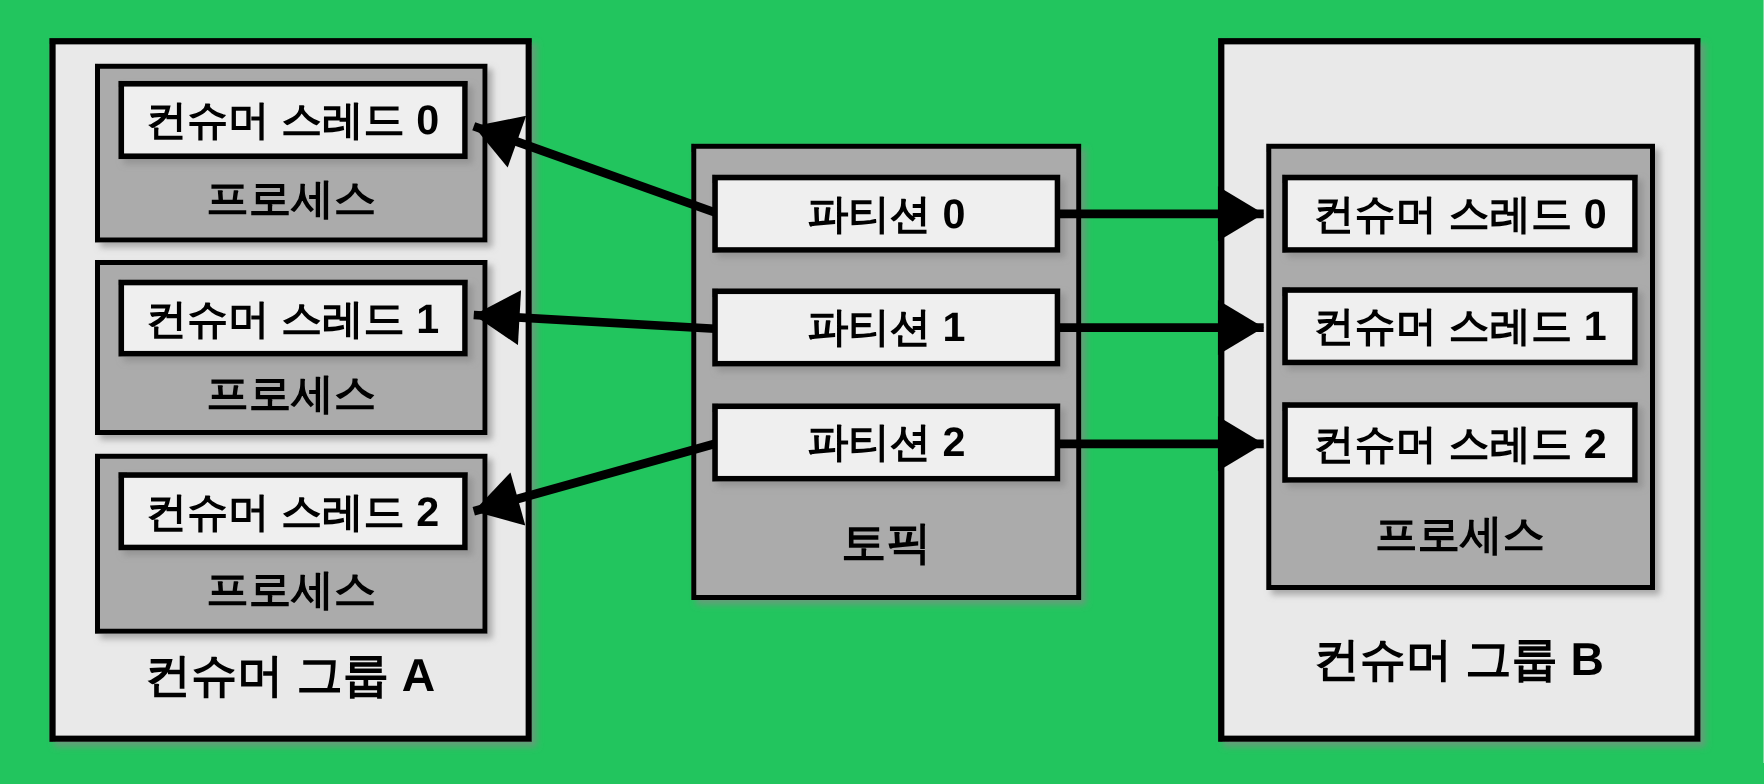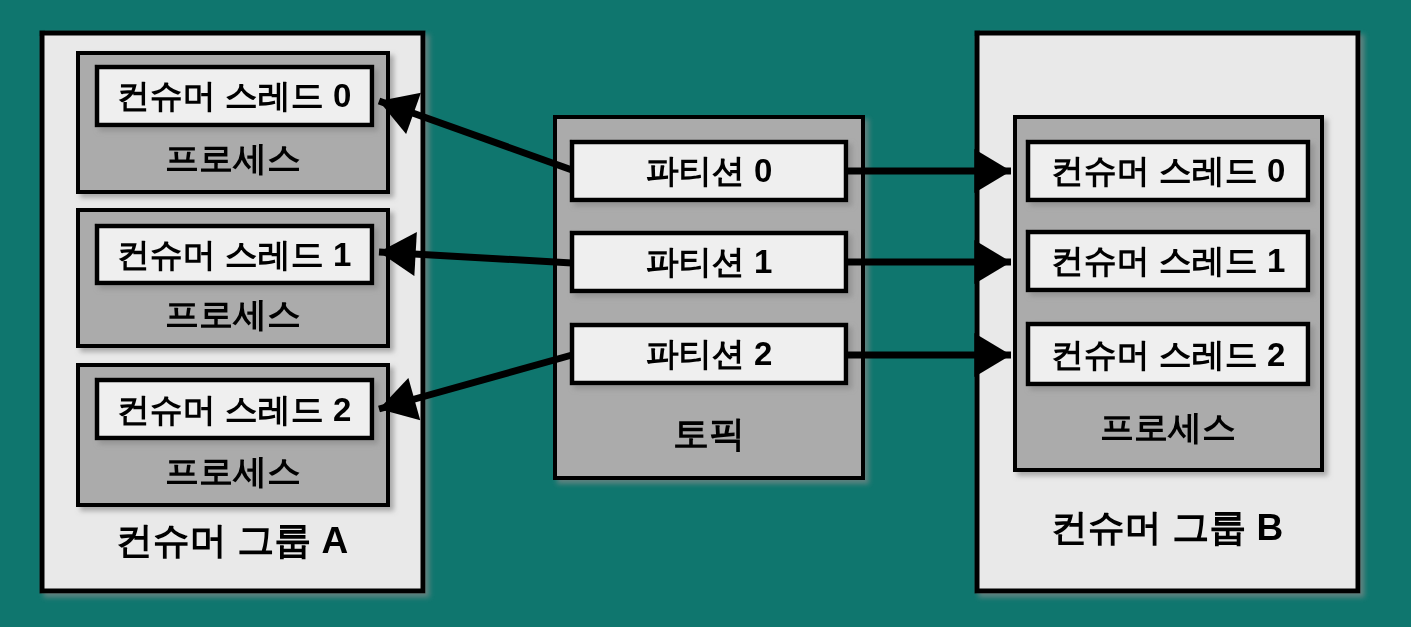--- a/index.html
+++ b/index.html
@@ -5,21 +5,21 @@
   html, body {
     margin: 0;
     padding: 0;
     background: #ffffff;
     font-family: "Liberation Sans", sans-serif;
   }
   .canvas {
     position: relative;
     width: 1411px;
     height: 627px;
-    background: #0f766e;
+    background: #22c55e;
     overflow: hidden;
   }
   svg { display: block; }
   .outer-box   { fill: #e9e9e9; stroke: #000000; stroke-width: 5; }
   .inner-box   { fill: #ababab; stroke: #000000; stroke-width: 4; }
   .leaf-box    { fill: #efefef; stroke: #000000; stroke-width: 4.5; }
   .shadowed    { filter: url(#ds); }
   .arrow-line  { stroke: #000000; stroke-width: 7; fill: none; }
   text {
     fill: #000000;

